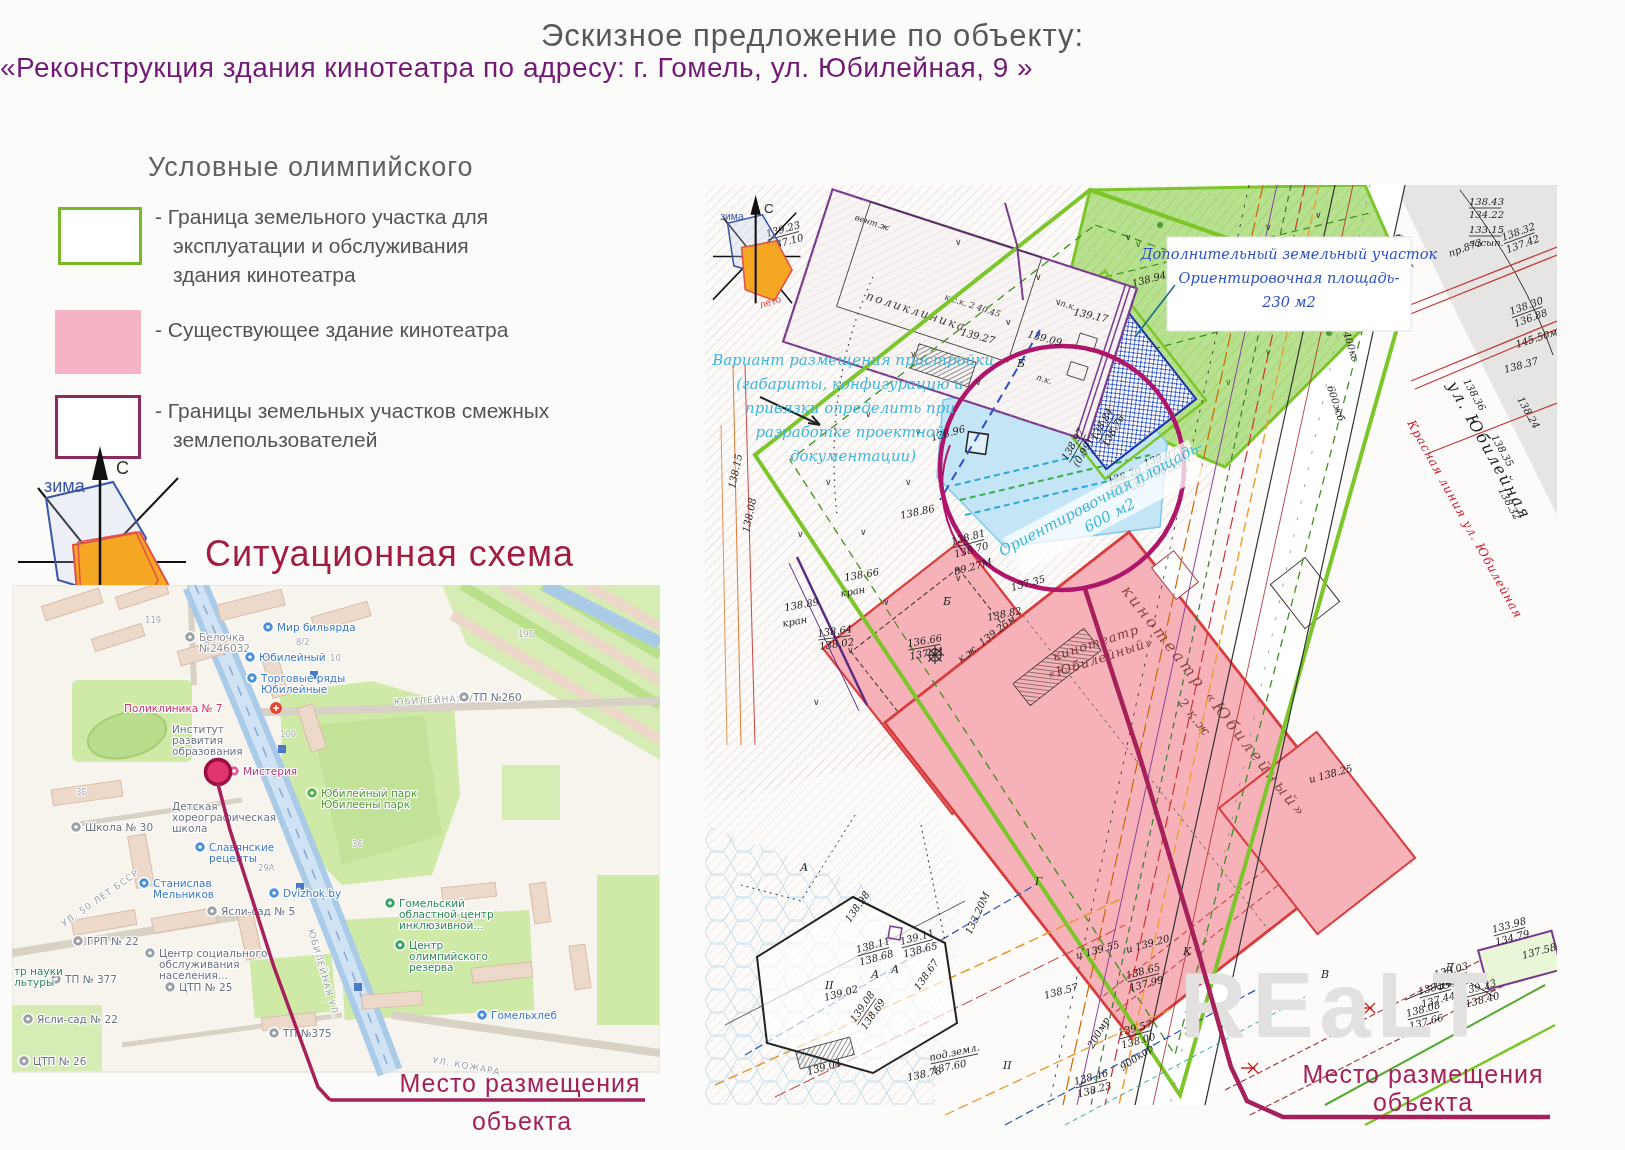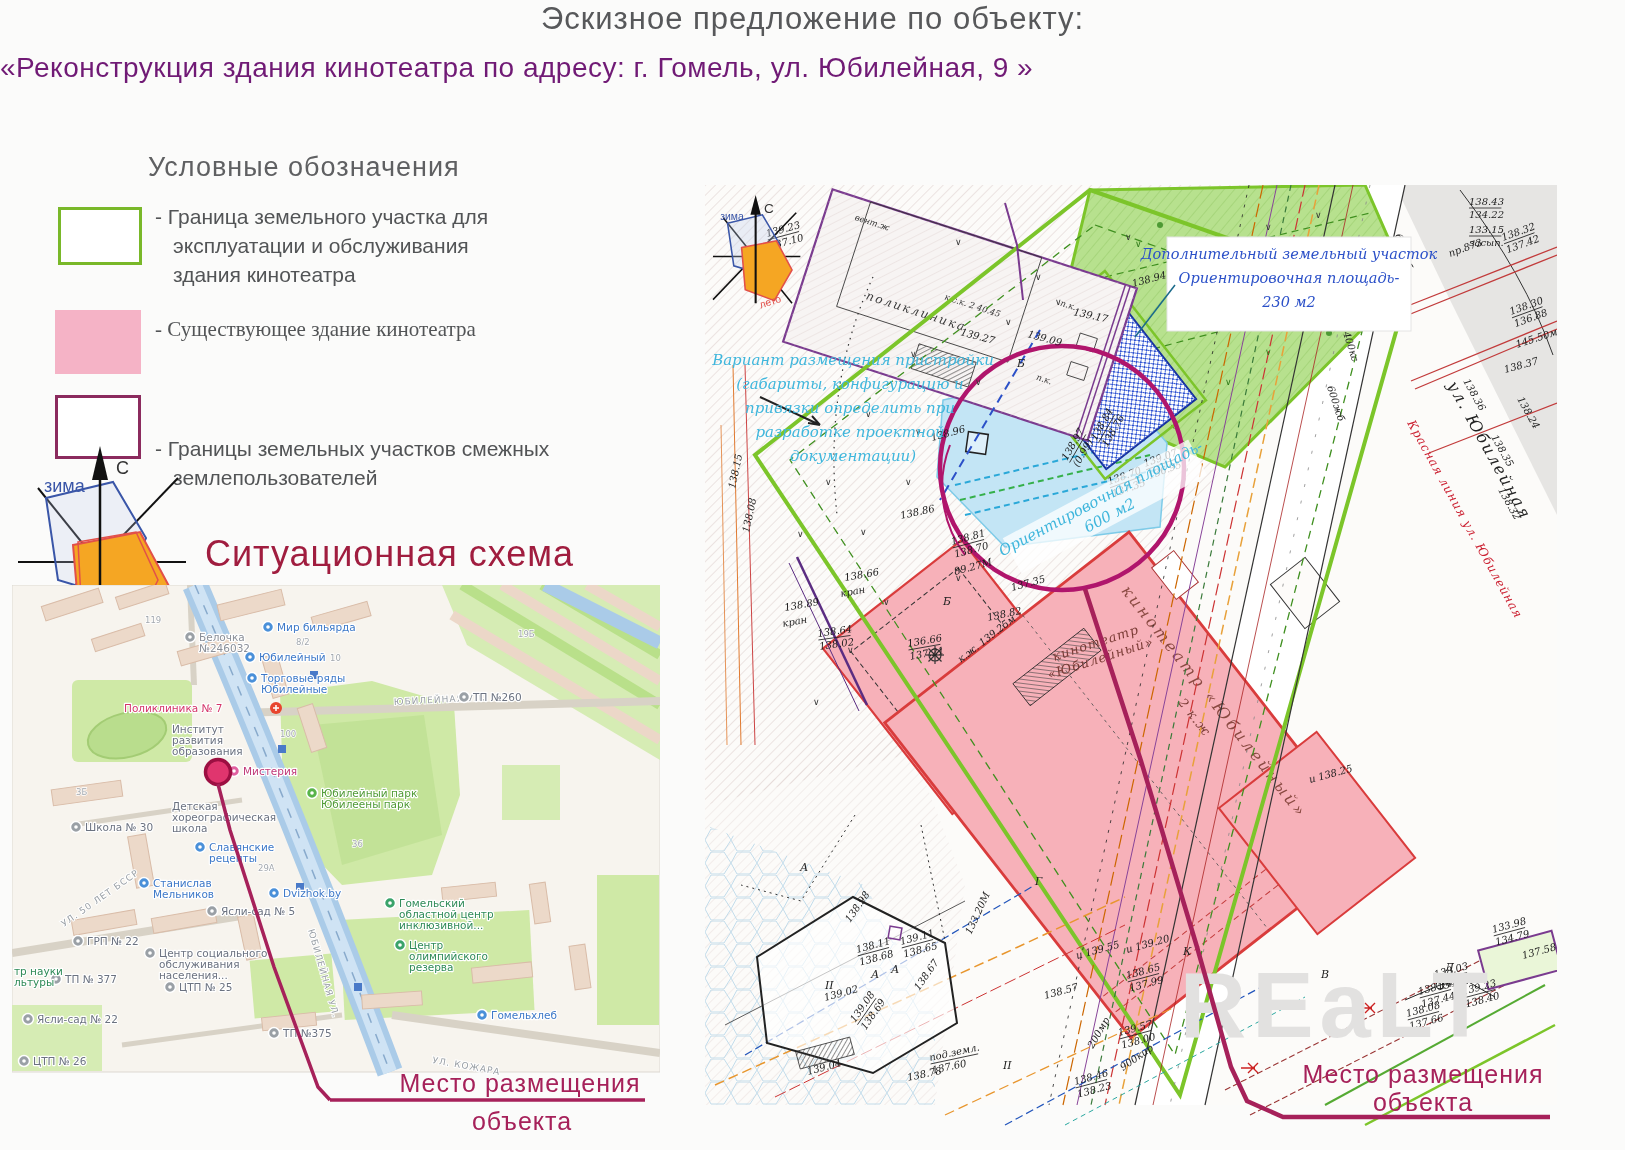--- a/index.html
+++ b/index.html
@@ -3,30 +3,30 @@
 <meta charset="utf-8">
 <style>
   :root{
     --accent:#a6215a; --heading-left:#a01d3f; --heading-right:#bb2660;
     --legend-green:#79b829; --legend-pink:#f5b3c6; --legend-purple:#8b2b5e;
   }
   html,body{margin:0;padding:0;}
   body{width:1625px;height:1150px;background:#fbfbfa;position:relative;overflow:hidden;
        font-family:"Liberation Sans",sans-serif;}
   .abs{position:absolute;}
-  .title-l1{top:1px;left:0;width:1625px;text-align:center;font-size:31px;color:#57585a;letter-spacing:1px;}
+  .title-l1{top:18px;left:0;width:1625px;text-align:center;font-size:31px;color:#57585a;letter-spacing:1px;}
   .title-l2{top:52px;left:0;width:1320px;text-align:left;font-size:28px;color:#701a75;letter-spacing:0.5px;}
   .legend-h{top:152px;left:148px;font-size:27px;color:#5f6062;letter-spacing:1px;}
   .swatch{position:absolute;box-sizing:border-box;}
   .sw1{top:207px;left:58px;width:84px;height:58px;border:3px solid var(--legend-green);background:#fff;}
   .sw2{top:310px;left:55px;width:86px;height:64px;background:var(--legend-pink);}
   .sw3{top:395px;left:55px;width:86px;height:64px;border:3px solid var(--legend-purple);background:#fff;}
   .legend-t{position:absolute;left:155px;font-size:21px;color:#525456;line-height:29px;
             white-space:pre-line;padding-left:18px;text-indent:-18px;width:480px;}
-  .lt1{top:202px;} .lt2{top:315px;font-family:Liberation Serif, serif;} .lt3{top:396px;margin-top:38px;}
+  .lt1{top:202px;} .lt2{top:315px;} .lt3{top:396px;}
   .h-left{top:533px;left:205px;font-size:36px;color:var(--heading-left);letter-spacing:1px;}
   .h-right{top:144px;left:778px;font-size:28px;color:var(--heading-right);letter-spacing:1px;margin-top:46px;}
   svg text{user-select:none;}
   .mark{font:italic 10px "DejaVu Serif",serif;fill:#1d1d1d;}
   .vmark{font:9px "DejaVu Sans",sans-serif;}
   .letter{font:italic 11px "DejaVu Serif",serif;fill:#222;}
   .poi{font:10.5px "DejaVu Sans",sans-serif;paint-order:stroke;stroke:#ffffff;stroke-width:2.4px;stroke-linejoin:round;}
   .street{font:9px "DejaVu Sans",sans-serif;letter-spacing:1px;fill:#9aa0a6;paint-order:stroke;stroke:#fff;stroke-width:2px;}
   .hn{font:8.5px "DejaVu Sans",sans-serif;fill:#a3a8ae;paint-order:stroke;stroke:#fff;stroke-width:1.5px;}
   .cyan-t{font:italic 15px "DejaVu Serif",serif;fill:#3fb6dc;text-anchor:middle;}
@@ -40,21 +40,21 @@
   .callout-t{font:25px "Liberation Sans",sans-serif;fill:var(--accent);text-anchor:middle;letter-spacing:1px;}
   .watermark{font-weight:bold;font-size:92px;font-family:"Liberation Sans",sans-serif;fill:#e2e1e0;letter-spacing:6px;}
   .compass-t{font:18px "Liberation Sans",sans-serif;}
 </style>
 </head>
 <body>
 
 <div class="abs title-l1">Эскизное предложение по объекту:</div>
 <div class="abs title-l2">«Реконструкция здания кинотеатра по адресу: г. Гомель, ул. Юбилейная, 9 »</div>
 
-<div class="abs legend-h">Условные обозначения</div>
+<div class="abs legend-h">Условные олимпийского</div>
 <div class="swatch sw1"></div>
 <div class="swatch sw2"></div>
 <div class="swatch sw3"></div>
 <div class="legend-t lt1">- Граница земельного участка для
 эксплуатации и обслуживания
 здания кинотеатра</div>
 <div class="legend-t lt2">- Существующее здание кинотеатра</div>
 <div class="legend-t lt3">- Границы земельных участков смежных
 землепользователей</div>
 

